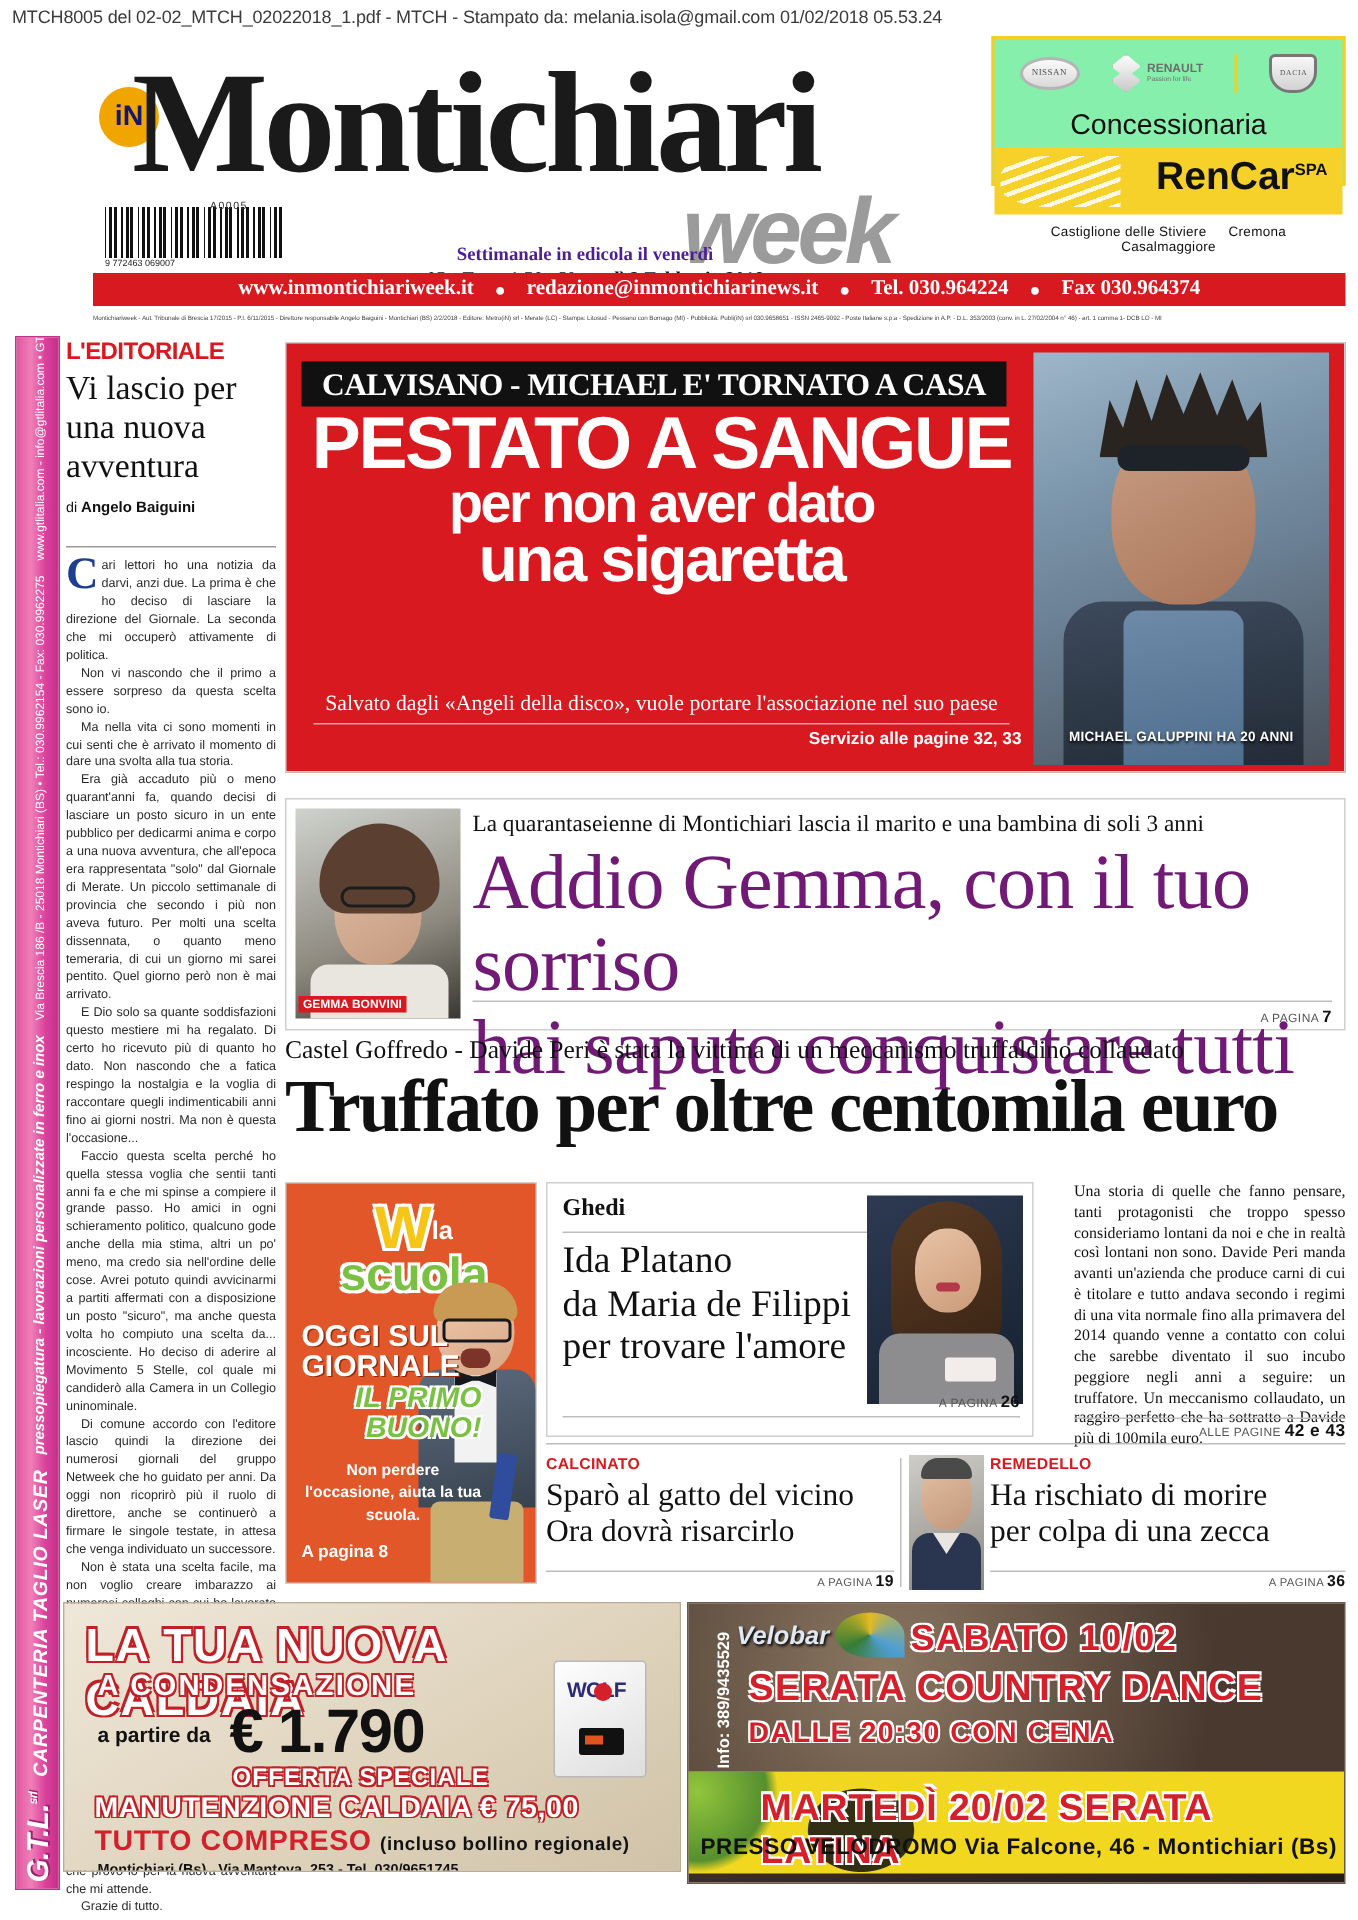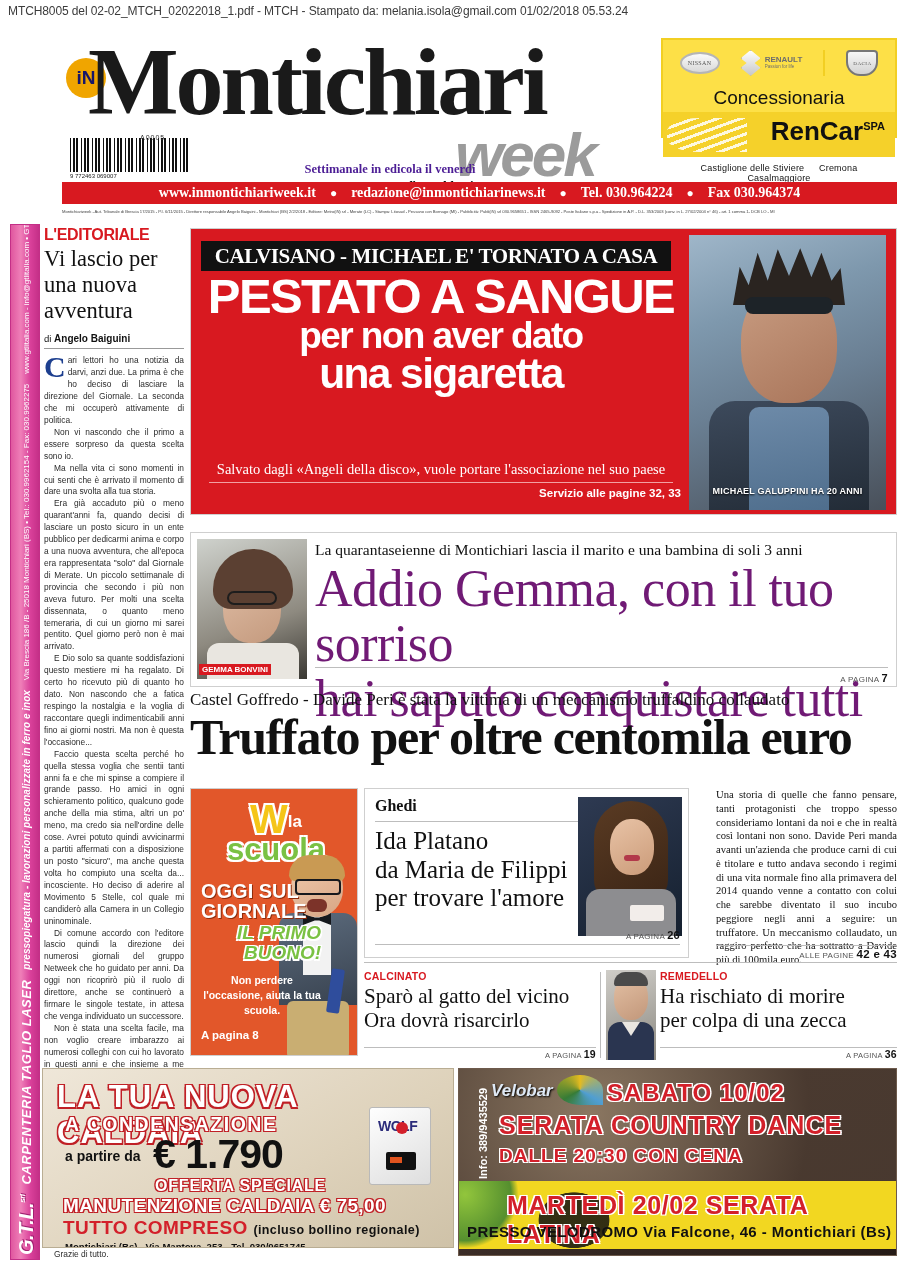--- a/index.html
+++ b/index.html
@@ -44,22 +44,22 @@
   .sub-line1 {
     position:absolute; left:240px; top:136px; width:300px; text-align:center;
     font-family:"Liberation Serif", serif; font-weight:bold; font-size:12.5px; color:#4c1d95;
   }
   .sub-line2 {
     position:absolute; left:240px; top:152px; width:300px; text-align:center;
     font-family:"Liberation Serif", serif; font-weight:bold; font-size:13px; color:#111;
   }
 
   
-  .rencar { position:absolute; left:661px; top:38px; width:236px; height:100px;
-    border:2px solid #f2cf23; background:#fde047; }
+  .rencar { position:absolute; left:661px; top:24px; width:236px; height:100px;
+    border:2px solid #f2cf23; background:#86efac; }
   .rencar-logos { height:46px; display:flex; align-items:center; justify-content:space-around; padding:0 6px;}
   .oval { width:40px; height:22px; border-radius:50%; border:2px solid #b5b5b5;
     display:flex; align-items:center; justify-content:center; background:linear-gradient(#fafafa,#d9d9d9); }
   .oval span{ font-size:6px; letter-spacing:0.3px; color:#555; }
   .renault-d { width:20px;height:26px;background:linear-gradient(#fdfdfd,#c9c9c9);
     clip-path:polygon(50% 0,100% 32%,70% 50%,100% 68%,50% 100%,0 68%,30% 50%,0 32%);
     border:1px solid #bbb;}
   .renault-wrap{display:flex;align-items:center;gap:4px;}
   .renault-txt{font-family:"Liberation Sans",sans-serif;font-size:8px;font-weight:bold;color:#6e6e6e;line-height:1.1;}
   .renault-txt small{font-size:4.5px;font-weight:normal;display:block;}
@@ -106,21 +106,21 @@
     font-size:10px; color:#fff; }
   .gtl-addr { font-family:"Liberation Sans",sans-serif; font-size:8px; color:#fff; }
 
   
   .editorial { position:absolute; left:44px; top:226px; width:140px; height:830px; }
   .ed-kicker { font-family:"Liberation Sans",sans-serif; font-weight:bold; font-size:16px;
     color:#d81920; letter-spacing:-0.4px; }
   .ed-title { font-family:"Liberation Serif",serif; font-size:22.5px; color:#111;
     line-height:1.16; margin-top:2px; }
   .ed-byline { font-family:"Liberation Sans",sans-serif; font-size:9.5px; color:#111;
-    margin-top:9px; padding-bottom:4px; border-bottom:1px solid #999; }
+    margin-top:9px; padding-bottom:20px; border-bottom:1px solid #999; }
   .ed-byline b{font-size:10px;}
   .ed-body { font-family:"Liberation Sans",sans-serif; font-size:8.4px; color:#2b2b2b;
     line-height:1.42; text-align:justify; margin-top:6px; }
   .ed-body p { text-indent:10px; }
   .ed-body p.first { text-indent:0; }
   .ed-body p.first::first-letter {
     float:left; font-family:"Liberation Serif",serif; font-size:30px; line-height:24px;
     font-weight:bold; padding-right:2px; color:#1d3f8f; }
 
   

